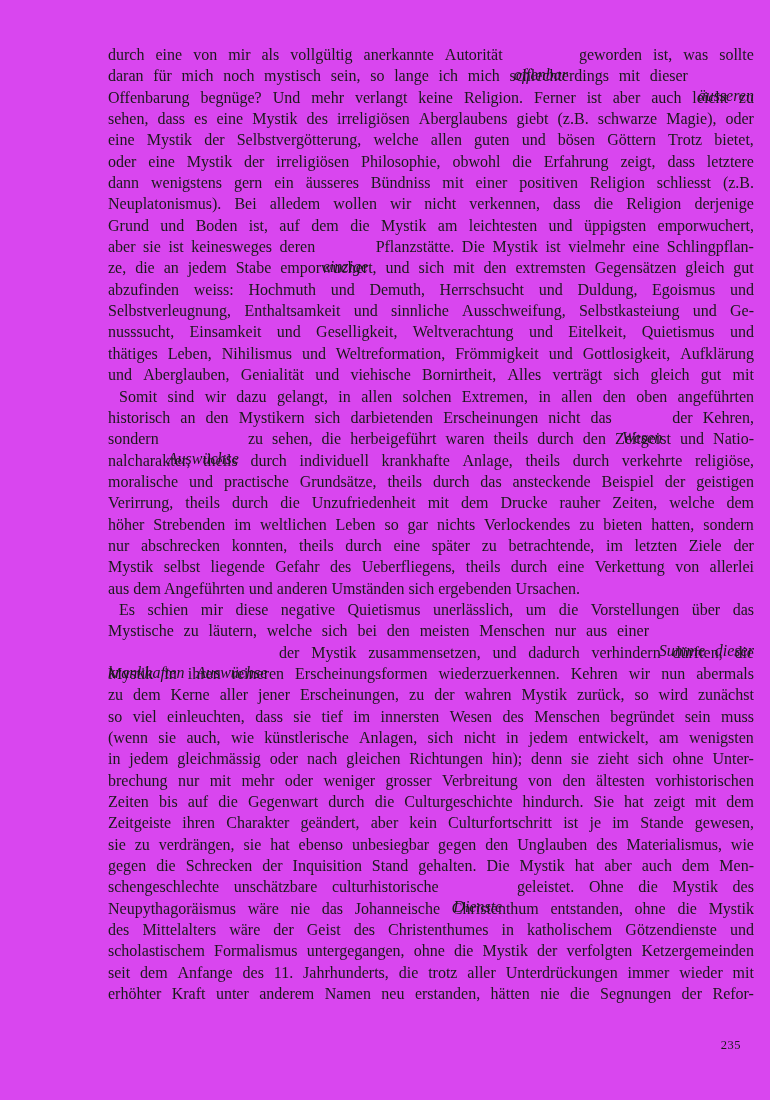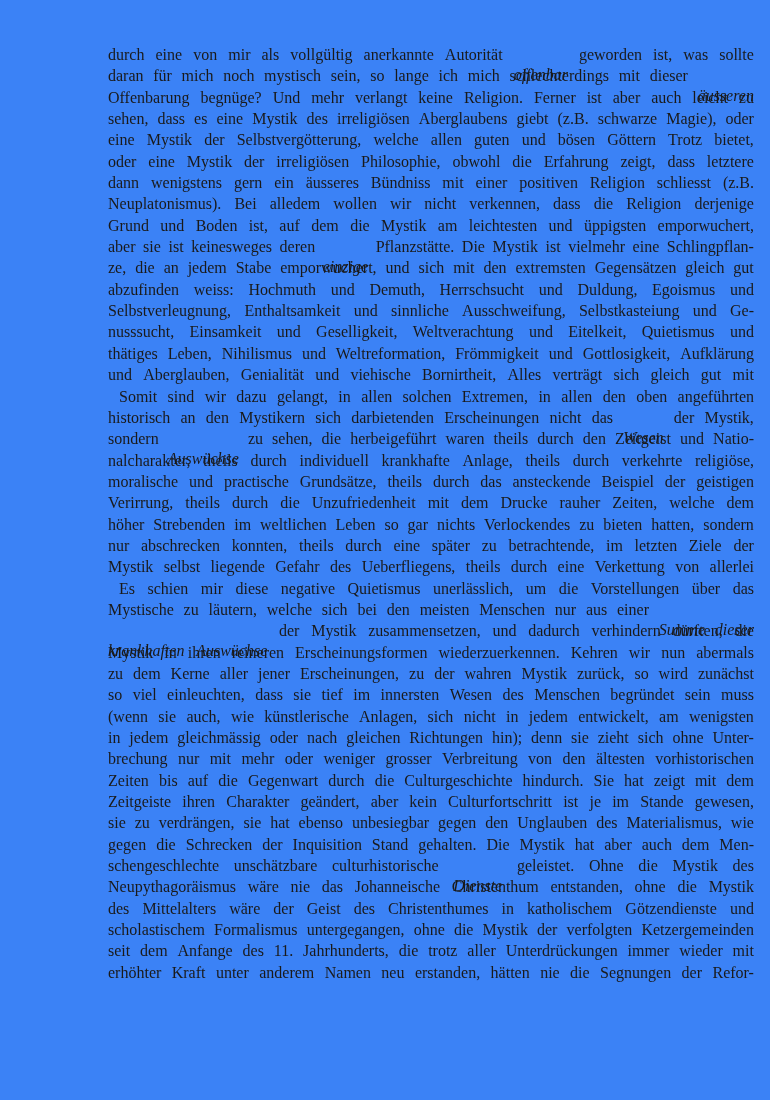--- a/index.html
+++ b/index.html
@@ -4,21 +4,21 @@
 <style>
   html, body {
     margin: 0;
     padding: 0;
     background: #e8e8e8;
   }
   .page {
     position: relative;
     width: 770px;
     height: 1100px;
-    background: #3b82f6;
+    background: #d946ef;
     overflow: hidden;
     font-family: "Liberation Serif", "DejaVu Serif", serif;
     color: #1a1a1a;
   }
   .textblock {
     position: absolute;
     left: 108px;
     top: 44px;
     width: 646px;
     font-size: 16px;
@@ -302,21 +302,21 @@
           <span>an</span>
           <span>den</span>
           <span>Mystikern</span>
           <span>sich</span>
           <span>darbietenden</span>
           <span>Erscheinungen</span>
           <span>nicht</span>
           <span>das</span>
           <span class="it">Wesen</span>
           <span>der</span>
-          <span>Mystik,</span>
+          <span>Kehren,</span>
         </div>
         <div class="line just">
           <span>sondern</span>
           <span class="it">Auswüchse</span>
           <span>zu</span>
           <span>sehen,</span>
           <span>die</span>
           <span>herbeigeführt</span>
           <span>waren</span>
           <span>theils</span>
@@ -402,20 +402,21 @@
           <span>Gefahr</span>
           <span>des</span>
           <span>Ueberfliegens,</span>
           <span>theils</span>
           <span>durch</span>
           <span>eine</span>
           <span>Verkettung</span>
           <span>von</span>
           <span>allerlei</span>
         </div>
+        <div class="line"><span>aus</span> <span>dem</span> <span>Angeführten</span> <span>und</span> <span>anderen</span> <span>Umständen</span> <span>sich</span> <span>ergebenden</span> <span>Ursachen.</span></div>
       </div>
       <div>
         <div class="line just indent">
           <span>Es</span>
           <span>schien</span>
           <span>mir</span>
           <span>diese</span>
           <span>negative</span>
           <span>Quietismus</span>
           <span>unerlässlich,</span>
@@ -675,13 +676,14 @@
           <span>erstanden,</span>
           <span>hätten</span>
           <span>nie</span>
           <span>die</span>
           <span>Segnungen</span>
           <span>der</span>
           <span>Refor-</span>
         </div>
       </div>
     </div>
+  <div class="pagenum">235</div>
 </div>
 
 </body></html>

